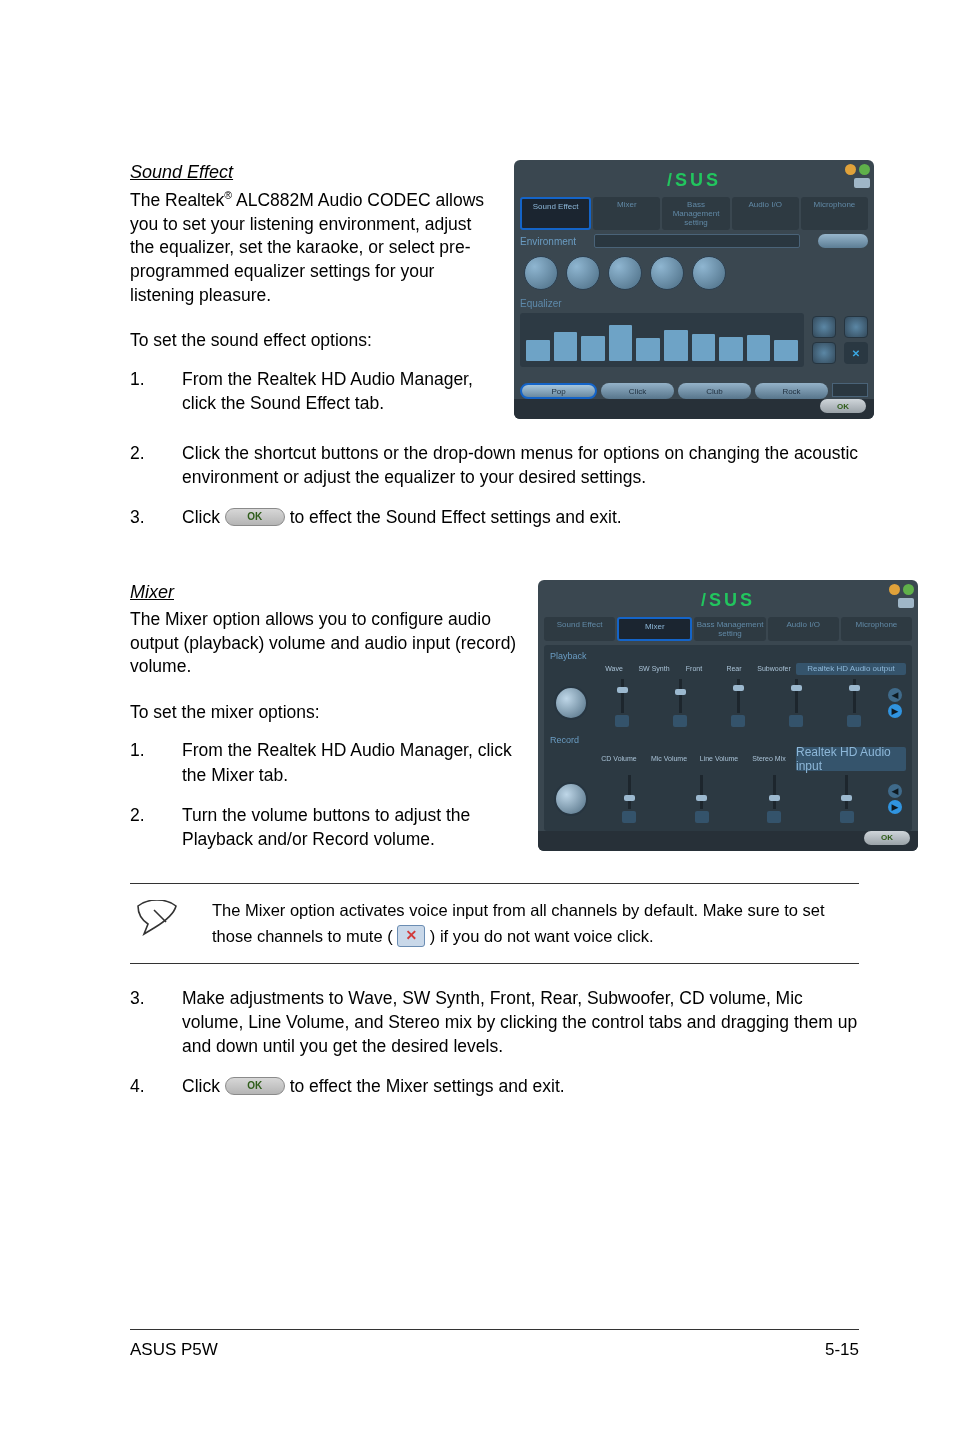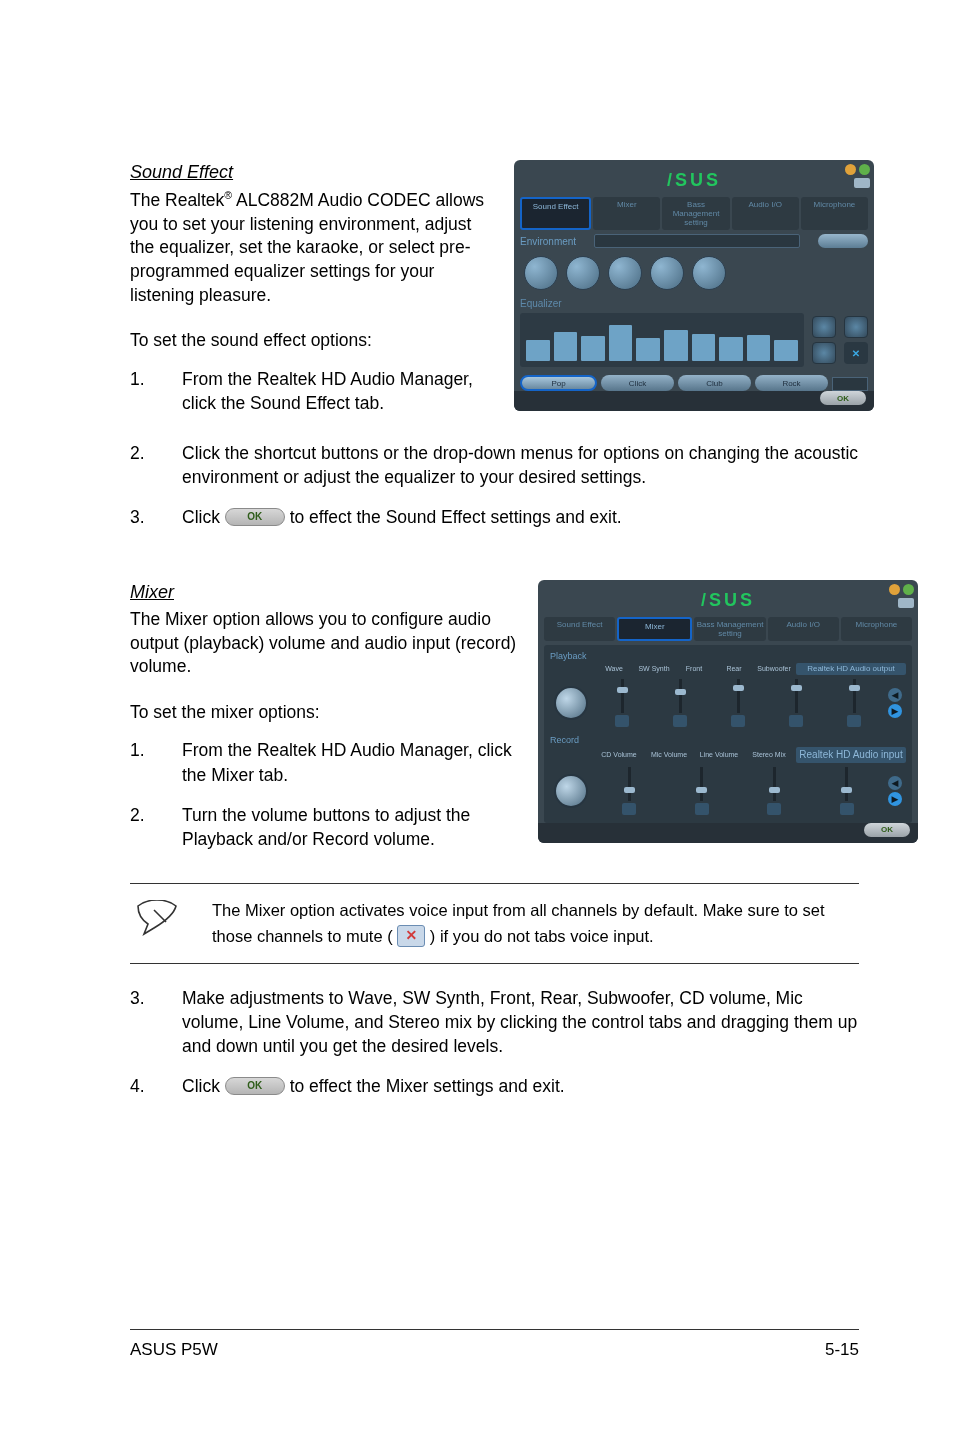--- a/index.html
+++ b/index.html
@@ -235,21 +235,21 @@
     border: 1px solid #263540;
   }
   .eq-x {
     width: 24px; height: 22px;
     border-radius: 4px;
     background: #2a3842;
     color: #3ba9e4;
     display: flex; align-items: center; justify-content: center;
     font-weight: bold;
   }
-  .preset-row { display: flex; gap: 4px; margin-top: 8px; align-items: flex-end; }
+  .preset-row { display: flex; gap: 4px; margin-top: 16px; align-items: flex-start; }
   .preset-pill {
     flex: 1;
     height: 16px;
     border-radius: 9px;
     background: linear-gradient(#94b2c8,#57758b);
     font-size: 8px;
     color: #213140;
     display: flex; align-items: center; justify-content: center;
   }
   .preset-pill.sel { border: 2px solid #1464c8; background: linear-gradient(#a7c6dc,#6989a0); }
@@ -298,21 +298,21 @@
     border: 2px solid #273540;
   }
   .mx-sliders { flex:1; display:flex; gap:6px; align-items:center; }
   .mx-slider { flex:1; display:flex; flex-direction:column; align-items:center; gap:2px; }
   .mx-track { width:3px; height:34px; background:#1d262d; position:relative; }
   .mx-thumb { position:absolute; left:-4px; width:11px; height:6px; background:#9cb9cf; border-radius:2px; }
   .mx-mute { width:14px; height:12px; background:#34536b; border-radius:2px; }
   .mx-arrows { width:22px; display:flex; flex-direction:column; gap:2px; align-items:center; justify-content:center; }
   .mx-arrow { width:14px; height:14px; border-radius:50%; background:#3f6a8a; color:#0e1a22; font-size:9px; display:flex; align-items:center; justify-content:center; }
   .mx-arrow.sel { background:#3094e0; }
-  .record-header-pill { flex:1; height:16px; background:#35546c; border-radius:2px; font-size:10px; color:#8db7d8; display:flex; align-items:center; justify-content:center; }
+  .record-header-pill { flex:1; height:24px; background:#35546c; border-radius:2px; font-size:12px; color:#8db7d8; display:flex; align-items:center; justify-content:center; }
   sup { font-size: 0.6em; vertical-align: super; }
 </style>
 </head>
 <body>
 
 <div class="page">
 
   <div class="section-row">
     <div class="text-col">
       <div class="heading">Sound Effect</div>
@@ -547,21 +547,21 @@
   </div>
 
   <div class="note-row">
     <div class="note-icon">
       <svg width="46" height="36" viewBox="0 0 46 36">
         <path d="M4 6 C 14 -2, 32 -2, 42 6 C 40 14, 30 22, 20 28 L 10 34 L 14 24 C 8 20, 4 14, 4 6 Z" fill="none" stroke="#333" stroke-width="1.6"></path>
         <line x1="20" y1="10" x2="32" y2="22" stroke="#333" stroke-width="1.6"></line>
       </svg>
     </div>
     <div class="note-text">
-      <span>The Mixer option activates voice input from all channels by default. Make sure to set those channels to mute ( </span><span class="mute-chip"></span><span> ) if  you do not tabs voice input.</span>
+      <span>The Mixer option activates voice input from all channels by default. Make sure to set those channels to mute ( </span><span class="mute-chip"></span><span> ) if  you do not want voice click.</span>
     </div>
   </div>
 
   <ol class="numlist">
     <li>
         <span class="num">3.</span>
         <span class="body">Make adjustments to Wave, SW Synth, Front, Rear, Subwoofer,  CD volume, Mic volume, Line Volume, and Stereo mix by clicking the control tabs and dragging them up and down until you get the desired levels.</span>
       </li>
     <li>
         <span class="num">4.</span>

